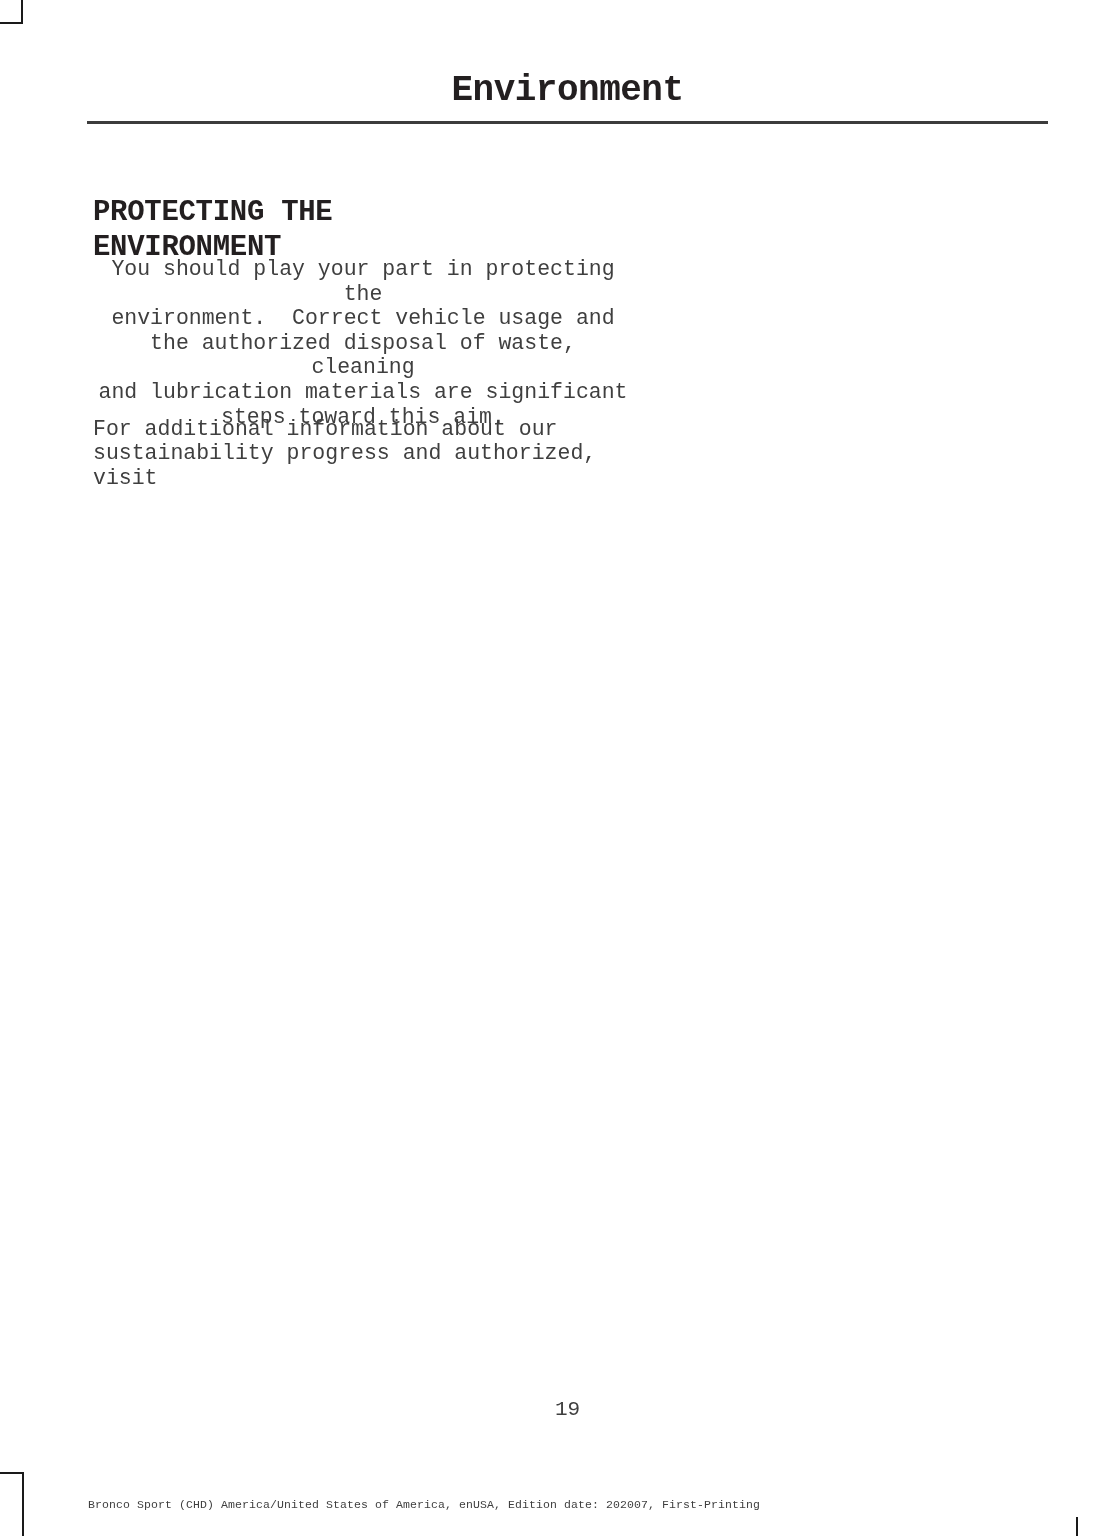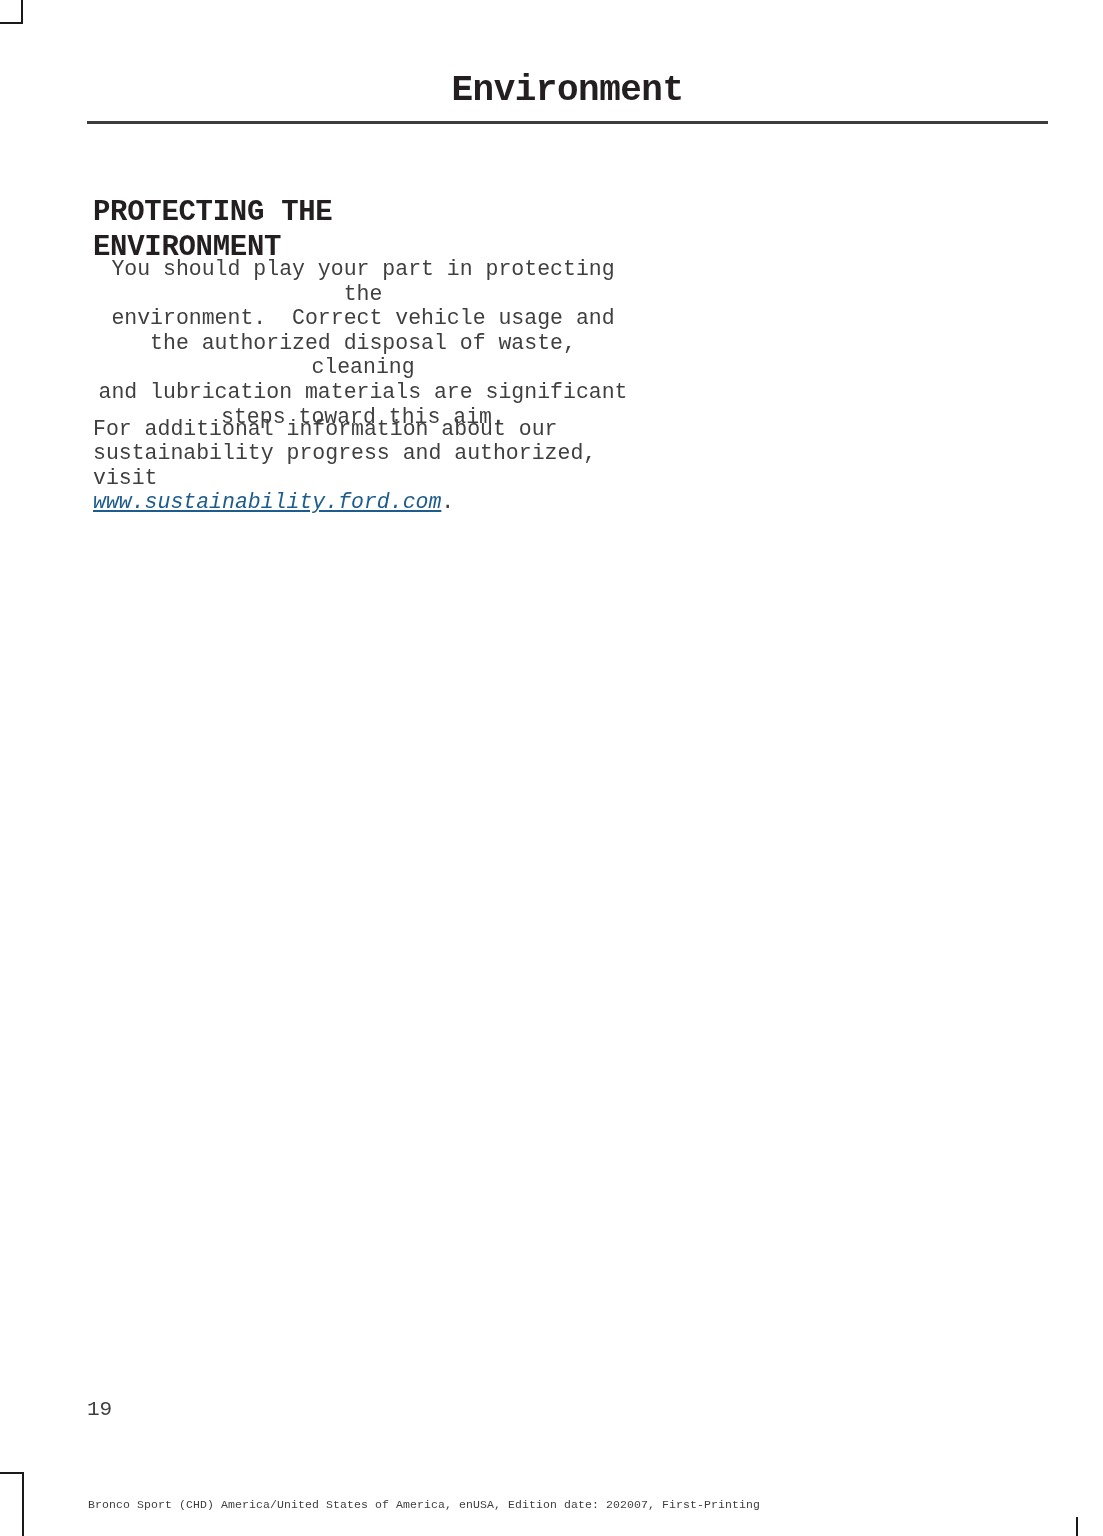--- a/index.html
+++ b/index.html
@@ -59,21 +59,21 @@
     color:var(--link-color);
     font-style:italic;
     text-decoration:underline;
     cursor:pointer;
   }
   .after-link{white-space:normal;}
   
   .page-number{
     position:absolute;
     left:87px; top:1398px; width:961px;
-    text-align:left;
+    text-align:center;
     font-size:21px;
     color:var(--text-color);
   }
   
   .footer-text{
     position:absolute;
     left:88px; top:1498px;
     font-size:11.5px;
     letter-spacing:0.1px;
     color:var(--text-color);
@@ -103,20 +103,17 @@
 
 <p class="body-text para-1">You should play your part in protecting the
 environment.&nbsp; Correct vehicle usage and
 the authorized disposal of waste, cleaning
 and lubrication materials are significant
 steps toward this aim.</p>
 
 <p class="body-text para-2">
   <span>For additional information about our
 sustainability progress and authorized, visit</span>
-  <span class="link-line">
-    <a class="link">www.sustainability.ford.com</a><span class="after-link">.</span>
-  </span>
 </p>
 
 <div class="page-number">19</div>
 
 <div class="footer-text">Bronco Sport (CHD) America/United States of America, enUSA, Edition date: 202007, First-Printing</div>
 
 </body></html>

